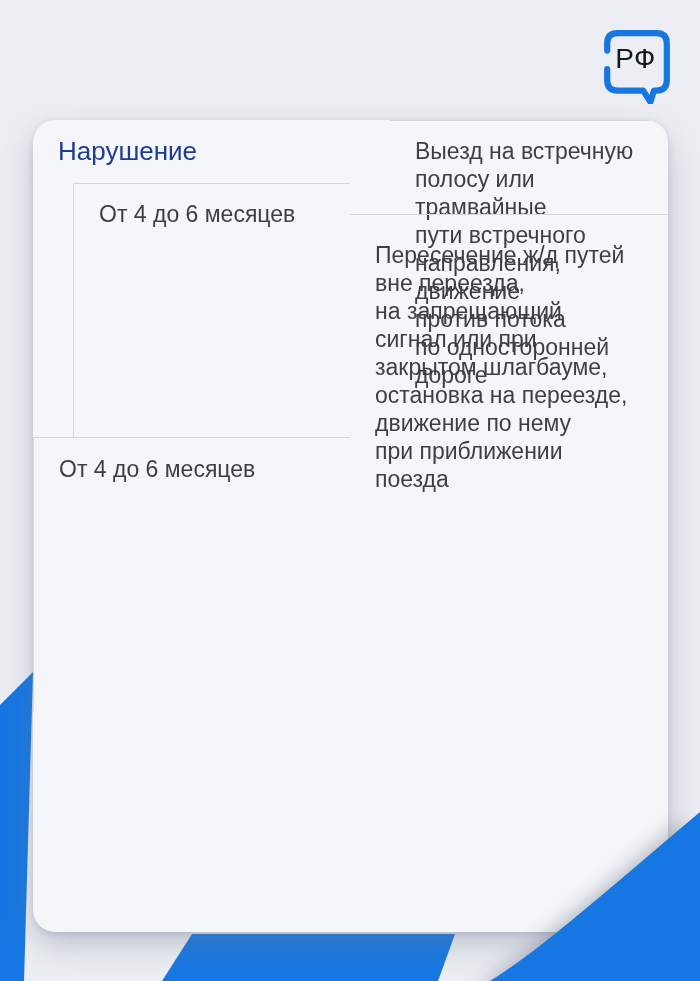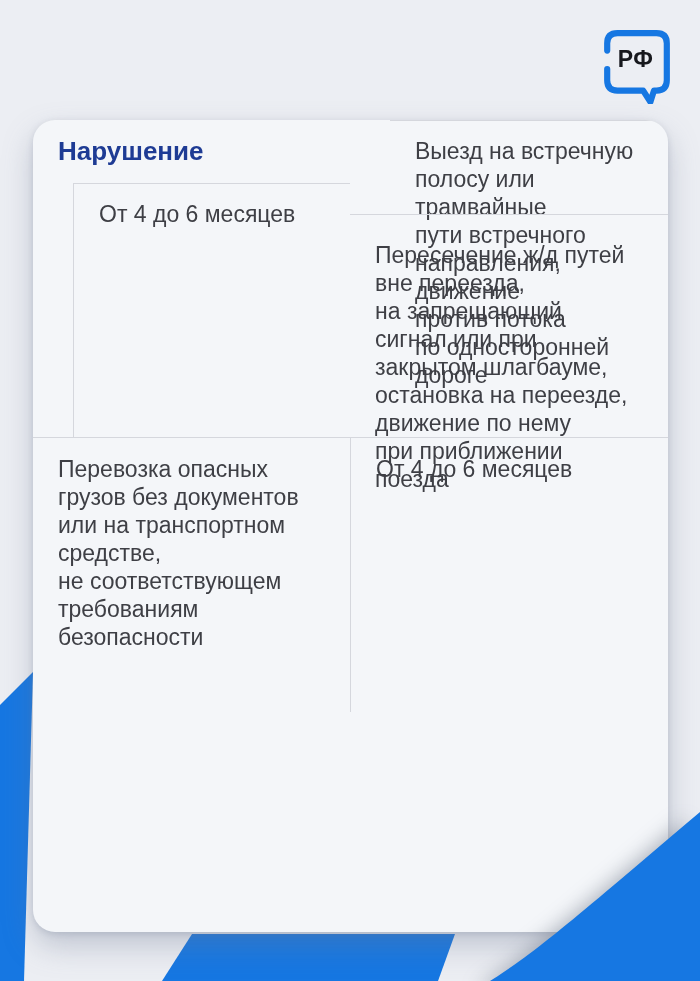--- a/index.html
+++ b/index.html
@@ -9,34 +9,34 @@
 
   
   .decor-under{position:absolute;left:0;top:0;width:700px;height:981px;z-index:1;pointer-events:none;}
   .decor-over{position:absolute;left:0;top:0;width:700px;height:981px;z-index:3;pointer-events:none;}
   .wave-shadow{filter:drop-shadow(-14px 8px 10px rgba(80,90,110,0.45));}
 
   
   .logo{position:absolute;left:604px;top:30px;width:66px;height:74px;z-index:2;}
   .logo svg{position:absolute;left:0;top:0;}
   .logo-text{position:absolute;left:0;top:0;width:63px;height:58px;display:flex;
-             align-items:center;justify-content:center;font-size:23px;font-weight:700;
+             align-items:center;justify-content:center;font-size:28px;font-weight:400;
              color:#17181d;letter-spacing:.5px;}
 
   
   .card{position:absolute;left:33px;top:120px;width:635px;height:812px;z-index:2;
         background:#f4f6f9;border-radius:22px;overflow:hidden;
         box-shadow:0 14px 30px rgba(110,120,145,.35), 0 2px 6px rgba(120,130,150,.25);
         display:grid;grid-template-columns:317px 318px;
         grid-template-rows:63px 254px 275px 220px;}
   .cell{box-sizing:border-box;padding-left:25px;color:#3e3f45;font-size:23px;line-height:28px;
         white-space:pre-line;}
   .cell.col2{border-left:1.5px solid #d5d7dd;}
   .cell.bordered{border-top:1.5px solid #d5d7dd;}
-  .hcell{font-size:26px;font-weight:700;color:#1e3b94;padding-top:16px;line-height:30px;}
+  .hcell{font-size:26px;font-weight:400;color:#1e3b94;padding-top:16px;line-height:30px;}
   .pt1{padding-top:16px;margin-left:40px;} .pt2{padding-top:26px;margin-top:31px;} .pt3{padding-top:17px;}
 </style>
 </head>
 <body>
 
 <div class="page">
 
   <svg class="decor-under" width="700" height="981" viewBox="0 0 700 981">
     <polygon points="0,705 33,672 24,981 0,981" fill="#1677e2"></polygon>
     <polygon points="192,934 455,934 438,981 162,981" fill="#1677e2"></polygon>
@@ -58,27 +58,20 @@
     <div class="cell bordered pt2">Пересечение ж/д путей
 вне переезда,
 на запрещающий
 сигнал или при
 закрытом шлагбауме,
 остановка на переезде,
 движение по нему
 при приближении
 поезда</div>
 
-    <div class="cell bordered pt3">Перевозка опасных
-грузов без документов
-или на транспортном
-средстве,
-не соответствующем
-требованиям
-безопасности</div>
     <div class="cell bordered col2 pt3">От 4 до 6 месяцев</div>
   </div>
 
   <svg class="decor-over" width="700" height="981" viewBox="0 0 700 981">
     <path class="wave-shadow" d="M 490 981 C 540 950, 590 905, 700 812 L 700 981 Z" fill="#1677e2"></path>
   </svg>
 
   <div class="logo">
     <svg width="66" height="74" viewBox="0 0 64 72">
       <path d="M 3 38 L 3 49 Q 3 59 13 59 L 38 59 L 45 70 L 48.5 59 L 51 59 Q 61 59 61 49

